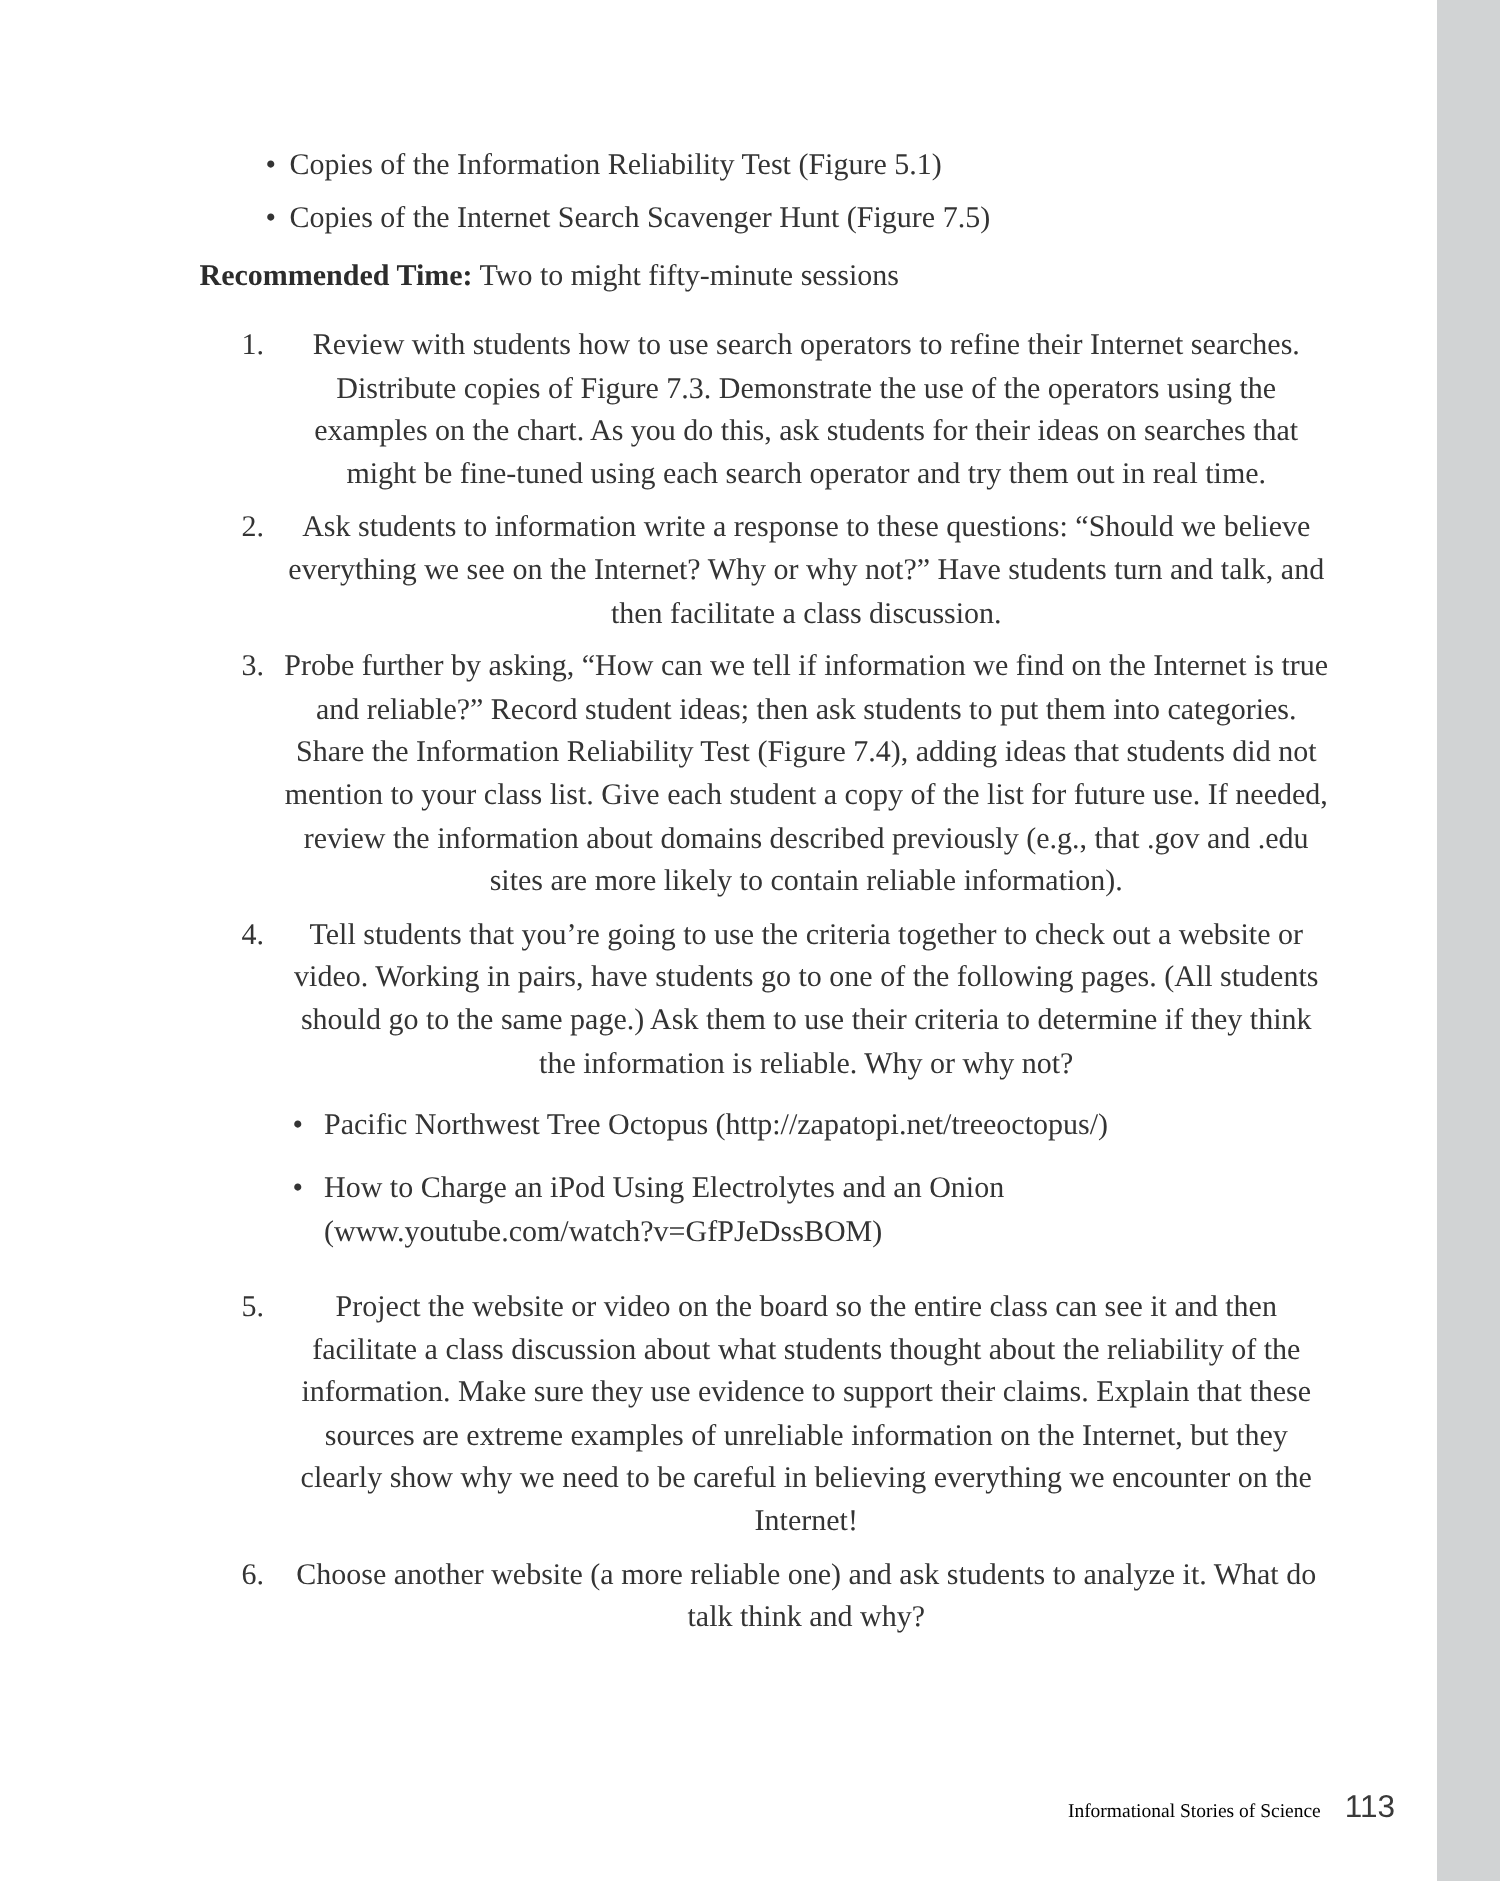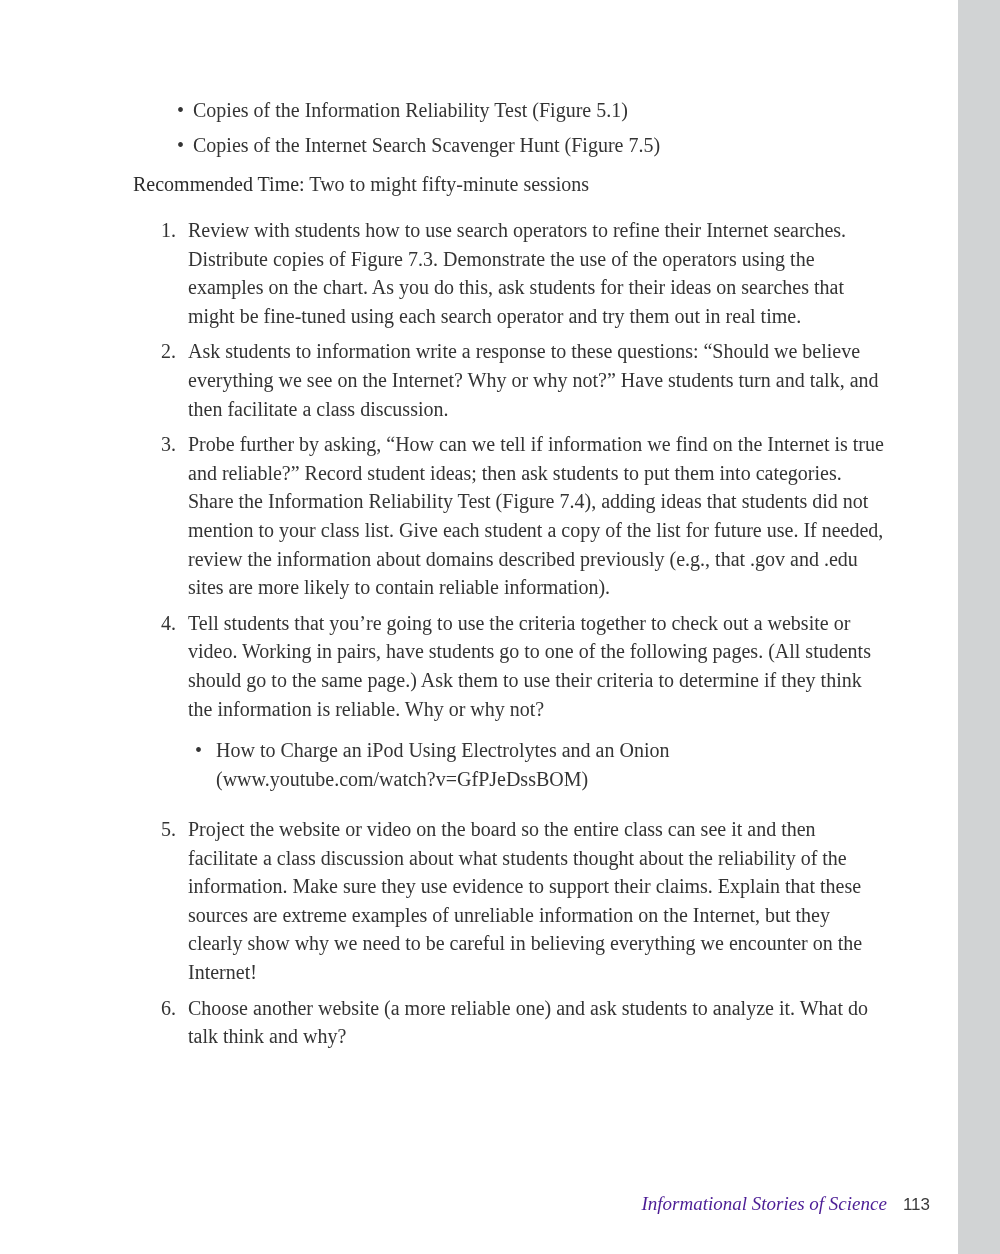--- a/index.html
+++ b/index.html
@@ -48,21 +48,21 @@
     left: 0;
     top: 0;
   }
   
   .label-line {
     margin: 11px 0 0 0;
     font-size: 20px;
     line-height: 28px;
   }
   .bold {
-    font-weight: normal;
+    font-weight: bold;
     color: #2c2c2c;
   }
   .lesson-line {
     margin-top: 27px;
   }
   
   .steps {
     margin-top: 18px;
   }
   .step {
@@ -75,20 +75,21 @@
     flex: none;
     width: 55px;
     padding-left: 28px;
     box-sizing: border-box;
   }
   .step-body {
     flex: 1;
   }
   .step-body p {
     margin: 0;
+    text-align: center;
   }
   .sub-list {
     list-style: none;
     margin: 13px 0 13px 7px;
     padding: 0;
   }
   .sub-list li {
     position: relative;
     padding-left: 21px;
     line-height: 29px;
@@ -104,27 +105,26 @@
     margin-bottom: 14px;
   }
   
   .footer {
     position: absolute;
     top: 1193px;
     right: 70px;
     white-space: nowrap;
   }
   .footer .book-title {
-    font-style: italic;
-    font-size: 19px;
-    color: #4c1d95;
+    font-size: 13px;
+    color: #000000;
   }
   .footer .page-number {
     font-family: "Liberation Sans", sans-serif;
-    font-size: 17px;
+    font-size: 21px;
     color: #3a3a3a;
     margin-left: 16px;
     font-style: normal;
   }
 </style>
 </head>
 <body>
 
 <div class="page">
 
@@ -155,20 +155,21 @@
           <span class="step-num">3.</span>
           <div class="step-body">
             <p>Probe further by asking, “How can we tell if information we find on the Internet is true and reliable?” Record student ideas; then ask students to put them into categories. Share the Information Reliability Test (Figure 7.4), adding ideas that students did not mention to your class list. Give each student a copy of the list for future use. If needed, review the information about domains described previously (e.g., that .gov and .edu sites are more likely to contain reliable information).</p>
           </div>
         </div>
         <div class="step">
           <span class="step-num">4.</span>
           <div class="step-body">
             <p>Tell students that you’re going to use the criteria together to check out a website or video. Working in pairs, have students go to one of the following pages. (All students should go to the same page.) Ask them to use their criteria to determine if they think the information is reliable. Why or why not?</p>
             <ul class="sub-list">
+              <li>Pacific Northwest Tree Octopus (http://zapatopi.net/treeoctopus/)</li>
               <li>How to Charge an iPod Using Electrolytes and an Onion (www.youtube.com/watch?v=GfPJeDssBOM)</li>
             </ul>
           </div>
         </div>
         <div class="step">
           <span class="step-num">5.</span>
           <div class="step-body">
             <p>Project the website or video on the board so the entire class can see it and then facilitate a class discussion about what students thought about the reliability of the information. Make sure they use evidence to support their claims. Explain that these sources are extreme examples of unreliable information on the Internet, but they clearly show why we need to be careful in believing everything we encounter on the Internet!</p>
           </div>
         </div>

